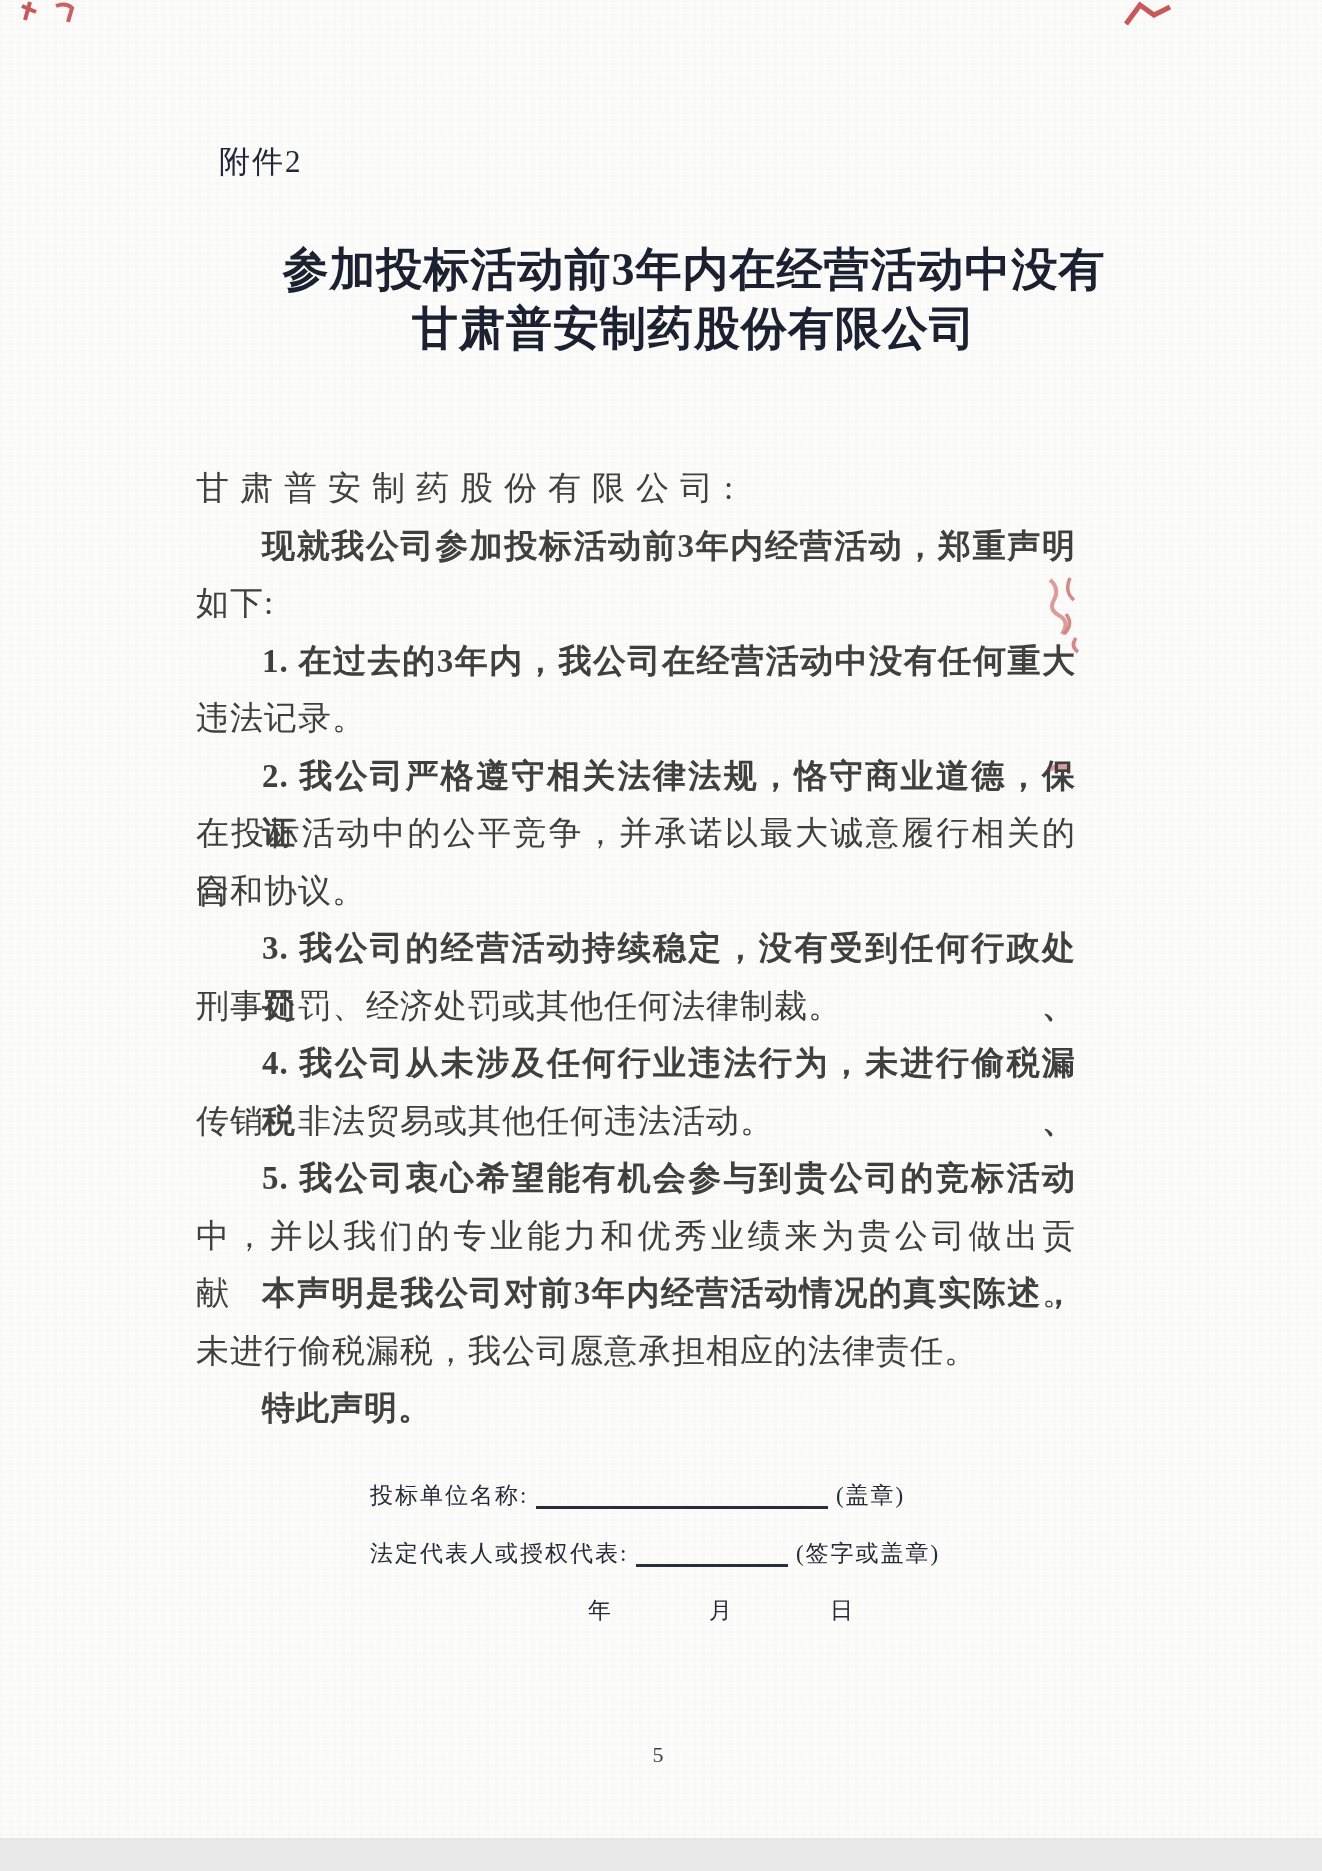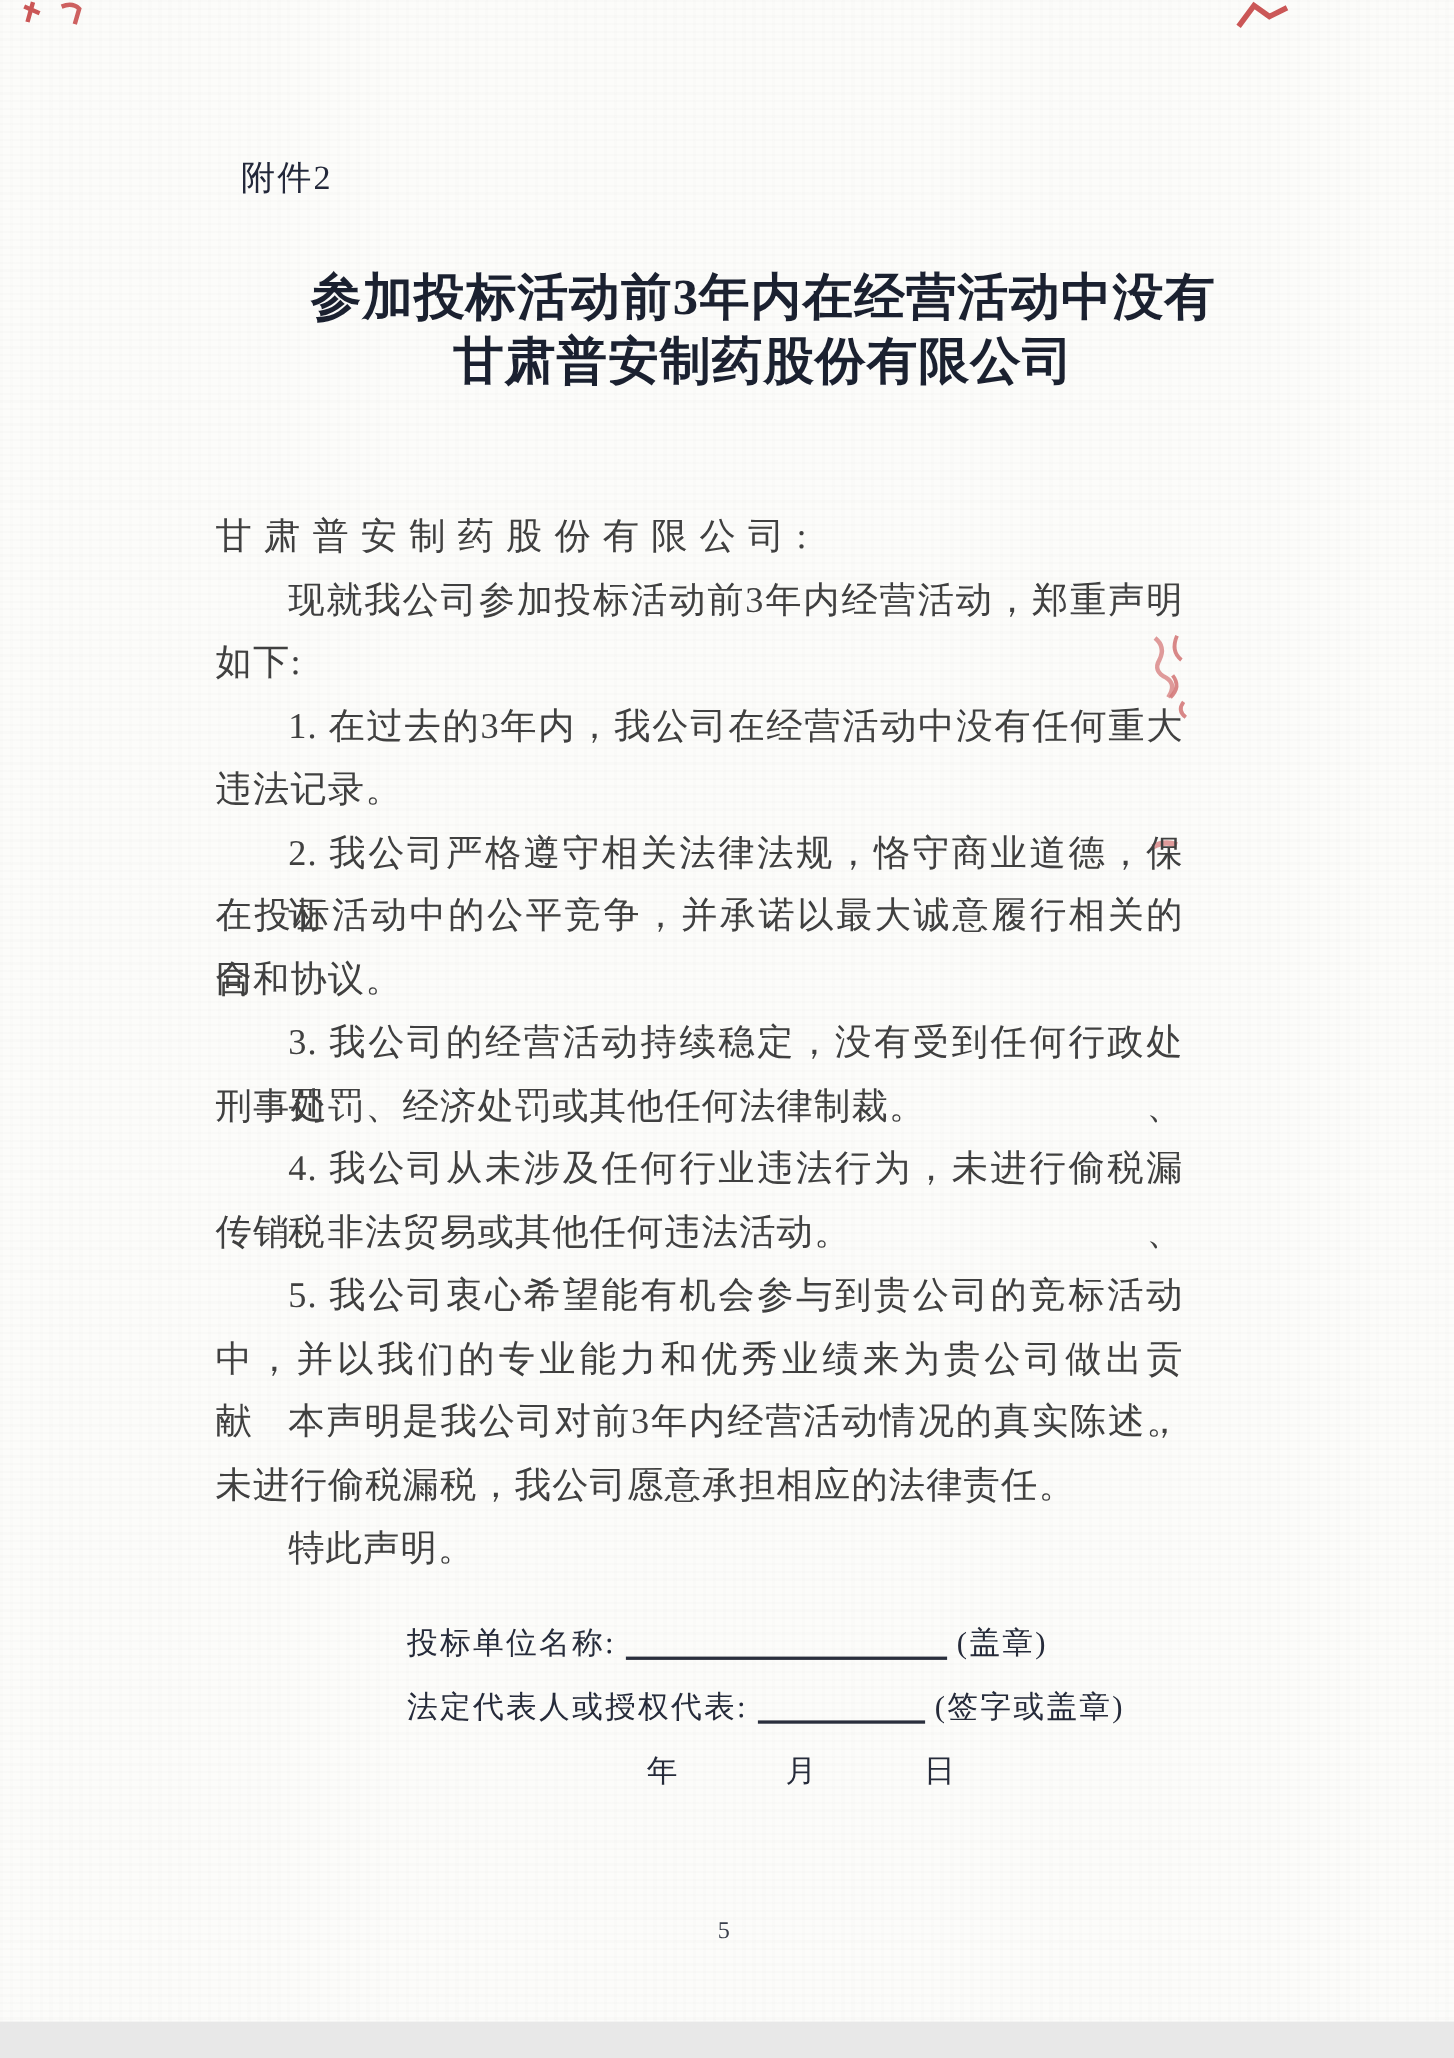--- a/index.html
+++ b/index.html
@@ -31,28 +31,28 @@
     text-align:center; font-weight:bold;
     font-size:46px; line-height:59px; letter-spacing:1px;
     color:#1b2130;
     padding-left:36px;
   }
   .docbody{
     position:absolute; left:196px; top:460px; width:880px;
     font-size:33px; letter-spacing:1px; color:#404040;
   }
   .line{ height:57.5px; line-height:57.5px; }
-  .line.indent{ padding-left:66px; }
+  .line.indent{ padding-left:66px;font-weight:bold; }
   .line.fill{
     text-align:justify; text-align-last:justify; text-justify:inter-character;
   }
   .line.addressee{ letter-spacing:11px; }
   .sig{
     position:absolute; left:196px; top:1466px; width:940px;
-    font-size:28px; letter-spacing:2px; color:#262b3a;
+    font-size:23px; letter-spacing:2px; color:#262b3a;
   }
   .sig-line{ height:58px; line-height:58px; padding-left:174px; white-space:nowrap; }
   .blank{
     display:inline-block;
     border-bottom:3px solid #2a2f3d;
     height:40px; vertical-align:-6px;
   }
   .blank.bidder{ width:292px; }
   .blank.rep{ width:152px; }
   .date-line{ height:58px; line-height:58px; padding-left:392px; }

